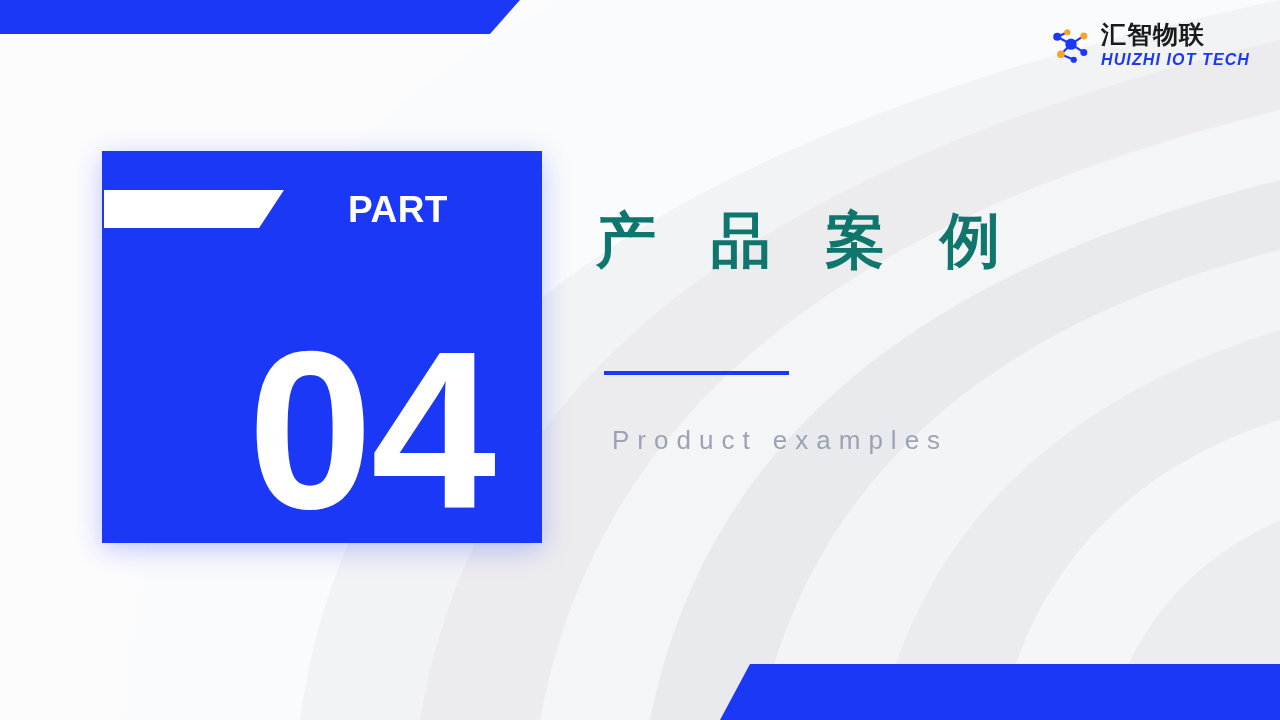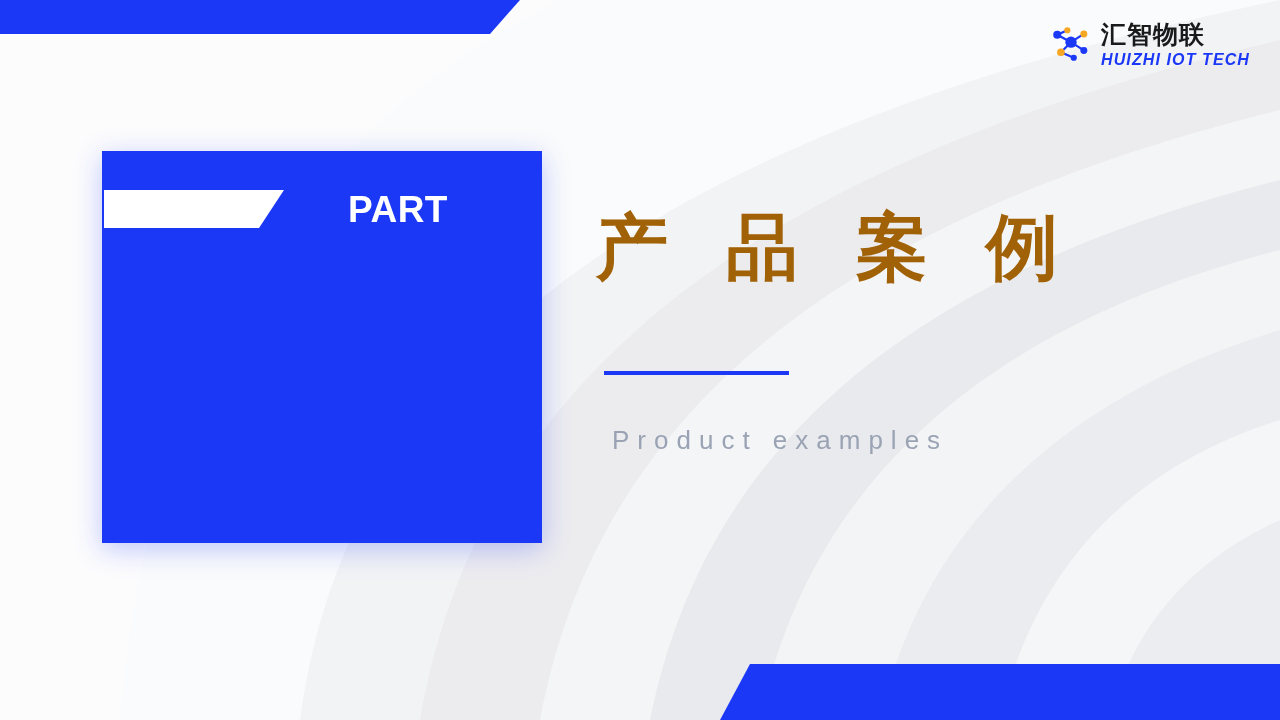--- a/index.html
+++ b/index.html
@@ -51,21 +51,21 @@
     background: #1c38f7;
     clip-path: polygon(30px 0, 560px 0, 560px 56px, 0 56px);
   }
 
   
   .logo {
     position: absolute;
     right: 30px;
     top: 22px;
     display: flex;
-    align-items: flex-start;
+    align-items: flex-end;
     gap: 8px;
   }
   .logo-mark {
     width: 44px;
     height: 44px;
     flex: 0 0 44px;
   }
   .logo-text {
     display: flex;
     flex-direction: column;
@@ -126,22 +126,22 @@
     line-height: 1;
     letter-spacing: -2px;
     text-align: center;
   }
 
   
   .title-cn {
     position: absolute;
     left: 596px;
     top: 208px;
-    color: #a16207;
-    font-size: 72px;
+    color: #0f766e;
+    font-size: 60px;
     font-weight: bold;
     letter-spacing: 19px;
     line-height: 1.1;
     white-space: nowrap;
   }
   .title-rule {
     position: absolute;
     left: 604px;
     top: 371px;
     width: 185px;
@@ -207,18 +207,19 @@
       <span class="logo-cn">汇智物联</span>
       <span class="logo-en">HUIZHI IOT TECH</span>
     </div>
   </div>
 
   <div class="part-card"></div>
   <div class="part-dash"></div>
   <div class="part-label">
     <div>PART</div>
   </div>
+  <div class="part-number">04</div>
 
   <div class="title-cn">产 品 案 例</div>
   <div class="title-rule"></div>
   <div class="title-en">Product examples</div>
 
 </div>
 
 </body></html>

